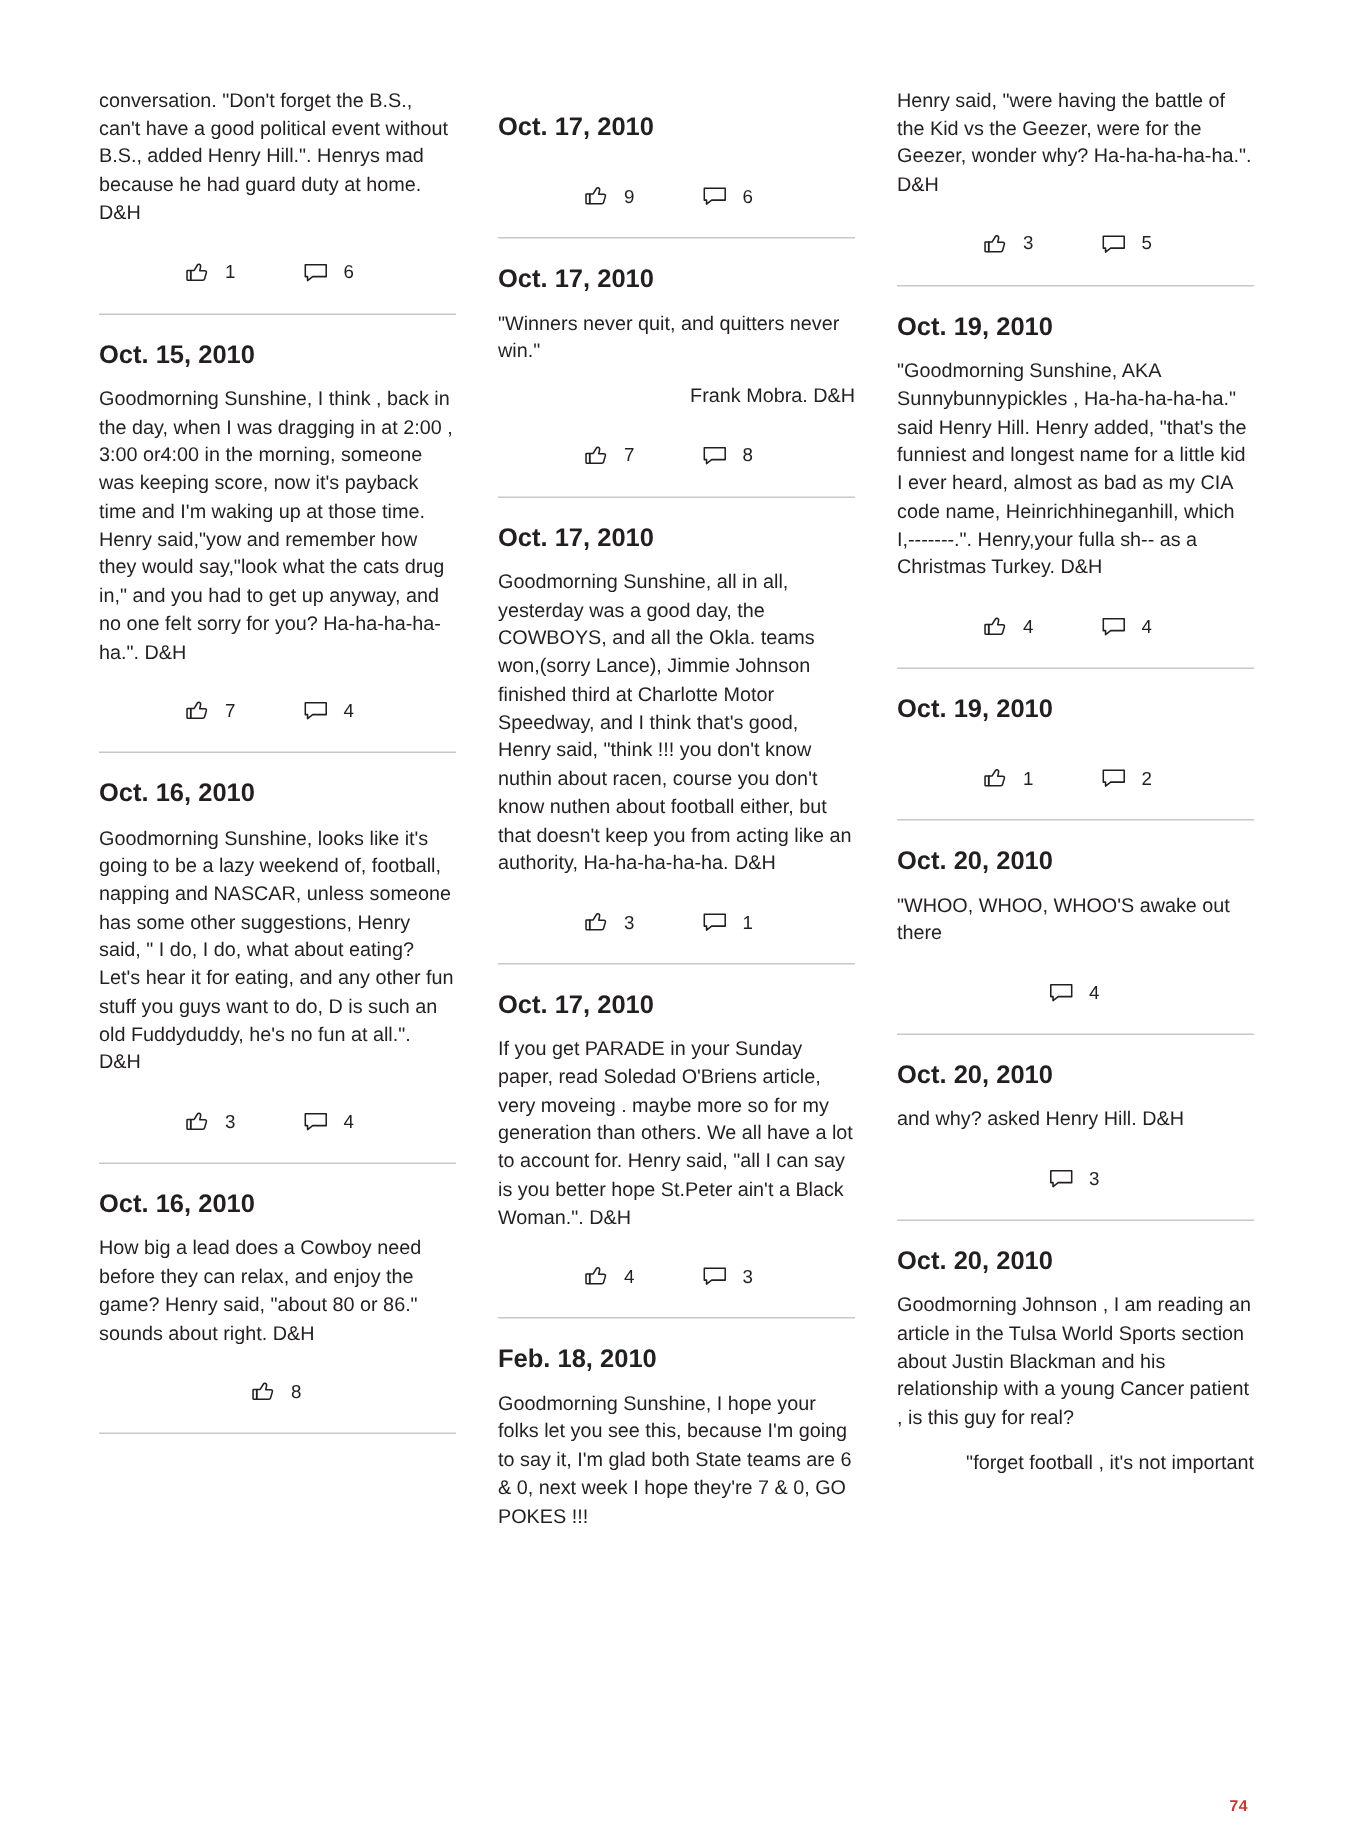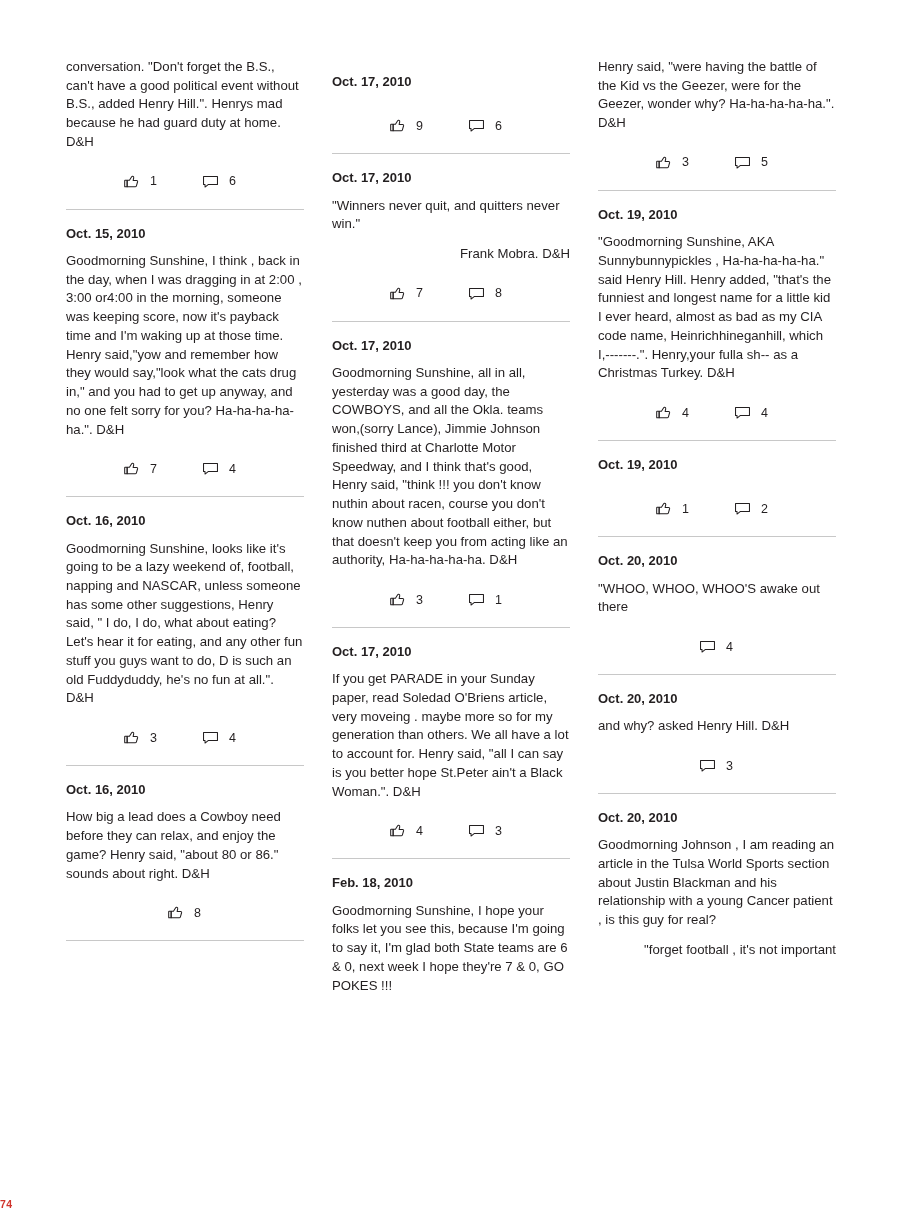--- a/index.html
+++ b/index.html
@@ -36,21 +36,21 @@
     overflow: hidden;
     height: 1100px;
   }
   .post {
     padding-bottom: 2px;
   }
   .post.divided {
     border-bottom: 1px solid #c8c8c8;
   }
   .post-date {
-    font-size: 13px;
+    font-size: 17px;
     font-weight: bold;
     color: #231f20;
     margin: 16px 0 10px 0;
     line-height: 1.25;
   }
   .post-body {
     font-size: 13.2px;
     line-height: 1.42;
     color: #231f20;
     margin: 0 0 4px 0;
@@ -82,21 +82,21 @@
     width: 19px;
     height: 19px;
     line-height: 0;
   }
   .icon svg { display: block; }
   .page-number {
     position: absolute;
     left: 0;
     bottom: 18px;
     width: 832px;
-    text-align: left;
+    text-align: right;
     font-size: 10.5px;
     font-weight: bold;
     color: #d0342c;
     letter-spacing: .3px;
   }
 </style>
 </head>
 <body>
 
 <div class="page">

